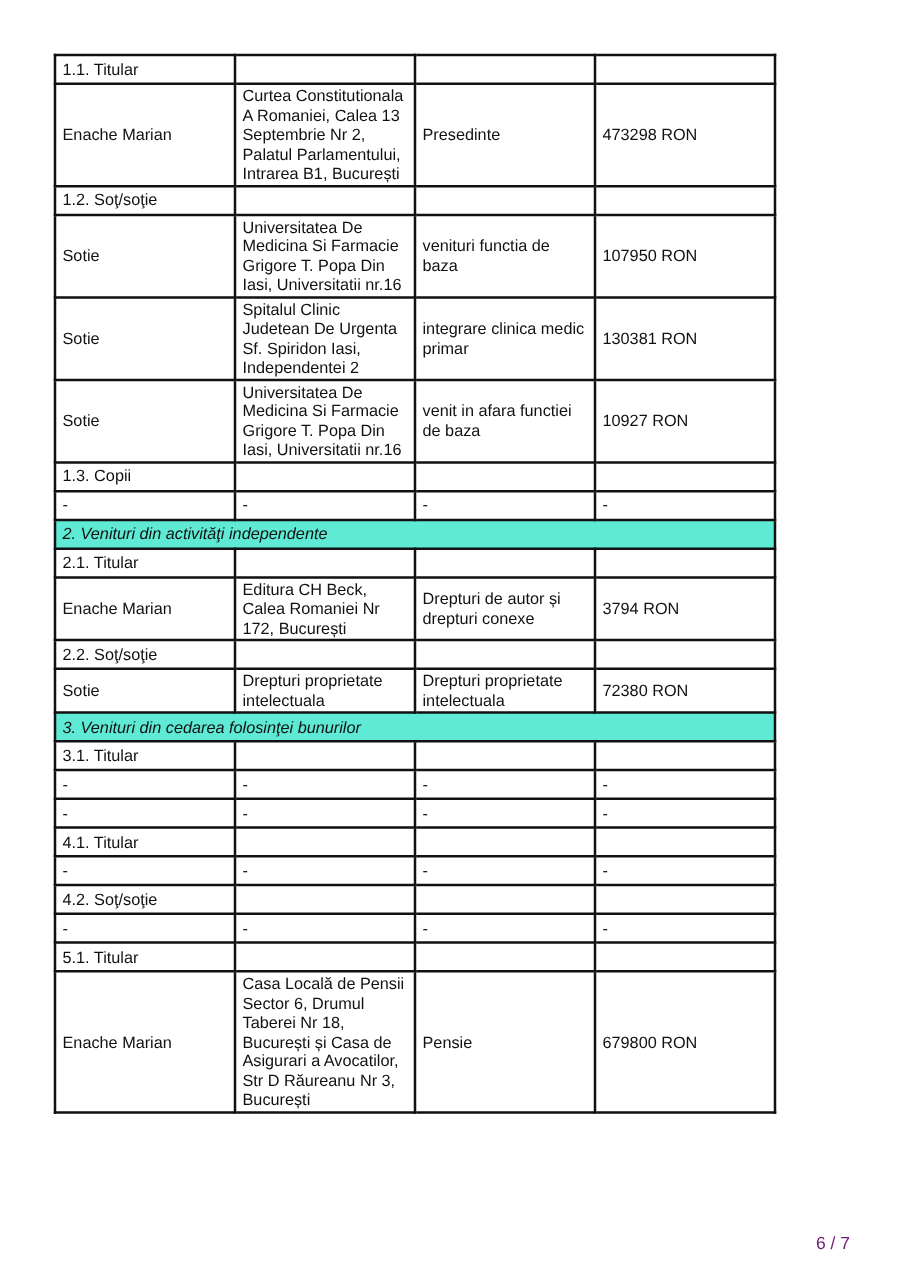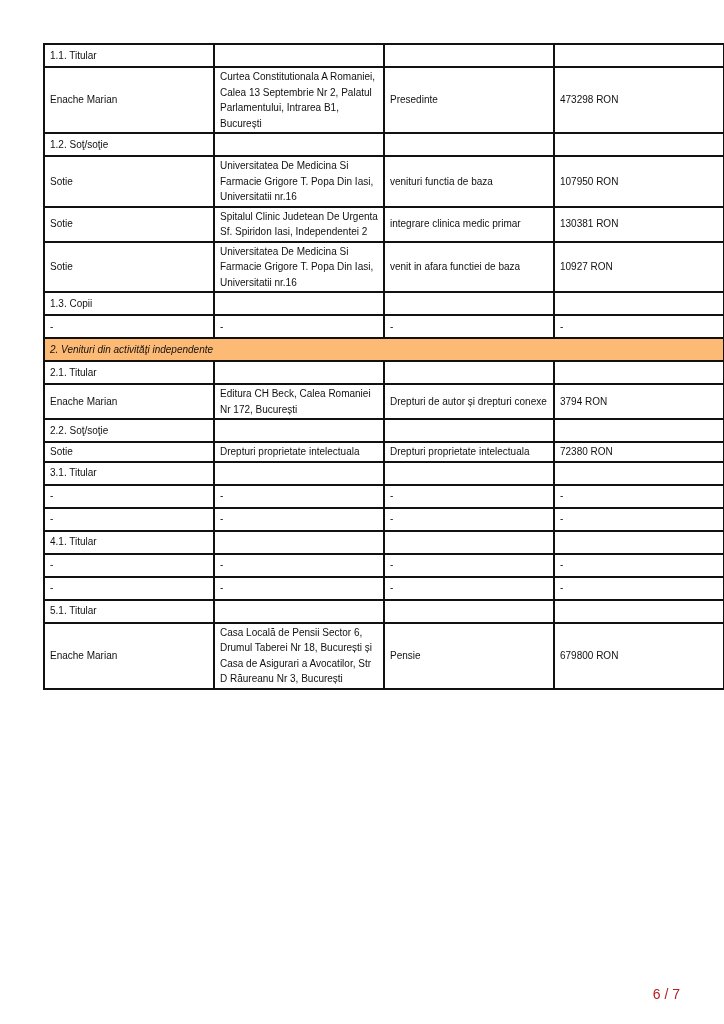--- a/index.html
+++ b/index.html
@@ -1,38 +1,38 @@
 <!DOCTYPE html>
 <html><head>
 <meta charset="utf-8">
 <style>
   html, body { margin: 0; padding: 0; background: #ffffff; }
   body { width: 724px; height: 1024px; position: relative; overflow: hidden;
          font-family: "DejaVu Sans", sans-serif; color: #111; }
   table.income {
-    position: absolute; left: 43px; top: 43px; width: 682px;
+    position: absolute; left: 43px; top: 43px; width: 578px;
     border-collapse: collapse; table-layout: fixed;
-    font-family: "Liberation Sans", sans-serif; font-size: 10px; line-height: 15.5px;
+    font-family: "Liberation Sans", sans-serif; font-size: 13px; line-height: 15.5px;
     border: 2px solid #333;
   }
   table.income td {
     border: 2px solid #111;
     padding: 1px 5px;
     vertical-align: middle;
     word-wrap: break-word;
   }
   table.income col.c1, table.income col.c2, table.income col.c3, table.income col.c4 { width: 25%; }
   tr.sub td { height: 19px; }
   tr.dash td { height: 19px; }
   tr.section td {
-    background: #fdba74; font-style: italic; height: 19px;
+    background: #5eead4; font-style: italic; height: 19px;
   }
   .page-num {
     position: absolute; right: 44px; top: 986px;
-    font-family: "Liberation Sans", sans-serif; font-size: 14px; color: #b91c1c;
+    font-family: "Liberation Sans", sans-serif; font-size: 14px; color: #701a75;
   }
 </style>
 </head>
 <body>
 
 <table class="income">
   <colgroup>
       <col class="c1">
       <col class="c2">
       <col class="c3">
@@ -107,20 +107,23 @@
         <td></td>
         <td></td>
         <td></td>
       </tr>
       <tr class="data">
         <td>Sotie</td>
         <td>Drepturi proprietate intelectuala</td>
         <td>Drepturi proprietate intelectuala</td>
         <td>72380 RON</td>
       </tr>
+      <tr class="section">
+        <td colspan="4">3. Venituri din cedarea folosinţei bunurilor</td>
+      </tr>
       <tr class="sub">
         <td>3.1. Titular</td>
         <td></td>
         <td></td>
         <td></td>
       </tr>
       <tr class="dash">
         <td>-</td>
         <td>-</td>
         <td>-</td>
@@ -137,20 +140,26 @@
         <td></td>
         <td></td>
         <td></td>
       </tr>
       <tr class="dash">
         <td>-</td>
         <td>-</td>
         <td>-</td>
         <td>-</td>
       </tr>
+      <tr class="sub">
+        <td>4.2. Soţ/soţie</td>
+        <td></td>
+        <td></td>
+        <td></td>
+      </tr>
       <tr class="dash">
         <td>-</td>
         <td>-</td>
         <td>-</td>
         <td>-</td>
       </tr>
       <tr class="sub">
         <td>5.1. Titular</td>
         <td></td>
         <td></td>

